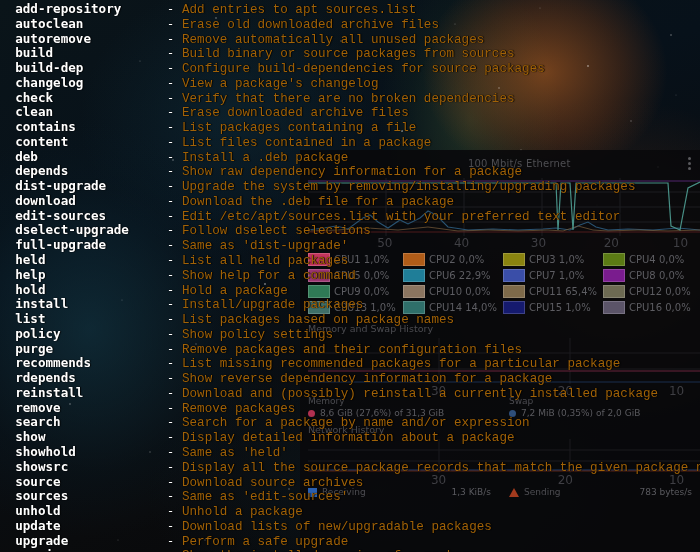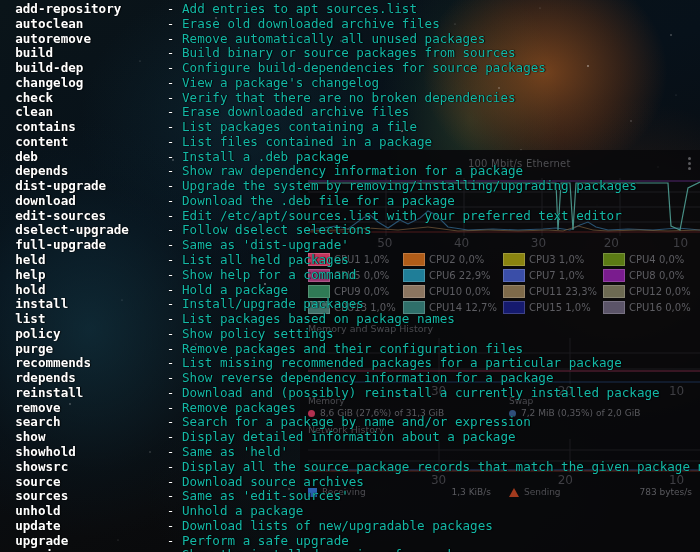--- a/index.html
+++ b/index.html
@@ -136,21 +136,21 @@
     color: #ffffff;
     font-family: "DejaVu Sans Mono", "Liberation Mono", monospace;
     font-size: 12.6px;
     line-height: 14.77px;
     white-space: pre;
     text-shadow: 0 0 1px rgba(0,0,0,0.9), 1px 0 1px rgba(0,0,0,0.8);
   }
   .trow { height: 14.77px; }
   .tcmd { color: #ffffff; font-weight: bold; }
   .tdash { color: #ffffff; }
-  .tdesc { color: #14b8a6; }
+  .tdesc { color: #a16207; font-family: Liberation Mono, monospace; }
 </style>
 </head>
 <body>
 
 <div id="screen">
 
   <div id="wallpaper">
     <svg id="stars" width="700" height="552">
       <g fill="#ffffff">
         <circle cx="63" cy="27" r="0.7" opacity="0.5"></circle>
@@ -270,33 +270,33 @@
         <div class="cpu-item">
           <span class="cpu-swatch" style="background: rgb(47, 122, 85);"></span>
           <span class="cpu-label">CPU9 0,0%</span>
         </div>
         <div class="cpu-item">
           <span class="cpu-swatch" style="background: rgb(139, 117, 96);"></span>
           <span class="cpu-label">CPU10 0,0%</span>
         </div>
         <div class="cpu-item">
           <span class="cpu-swatch" style="background: rgb(126, 106, 74);"></span>
-          <span class="cpu-label">CPU11 23,3%</span>
+          <span class="cpu-label">CPU11 65,4%</span>
         </div>
         <div class="cpu-item">
           <span class="cpu-swatch" style="background: rgb(109, 106, 82);"></span>
           <span class="cpu-label">CPU12 0,0%</span>
         </div>
         <div class="cpu-item">
           <span class="cpu-swatch" style="background: rgb(63, 111, 104);"></span>
           <span class="cpu-label">CPU13 1,0%</span>
         </div>
         <div class="cpu-item">
           <span class="cpu-swatch" style="background: rgb(47, 111, 106);"></span>
-          <span class="cpu-label">CPU14 12,7%</span>
+          <span class="cpu-label">CPU14 14,0%</span>
         </div>
         <div class="cpu-item">
           <span class="cpu-swatch" style="background: rgb(21, 26, 110);"></span>
           <span class="cpu-label">CPU15 1,0%</span>
         </div>
         <div class="cpu-item">
           <span class="cpu-swatch" style="background: rgb(91, 84, 104);"></span>
           <span class="cpu-label">CPU16 0,0%</span>
         </div>
       </div>

